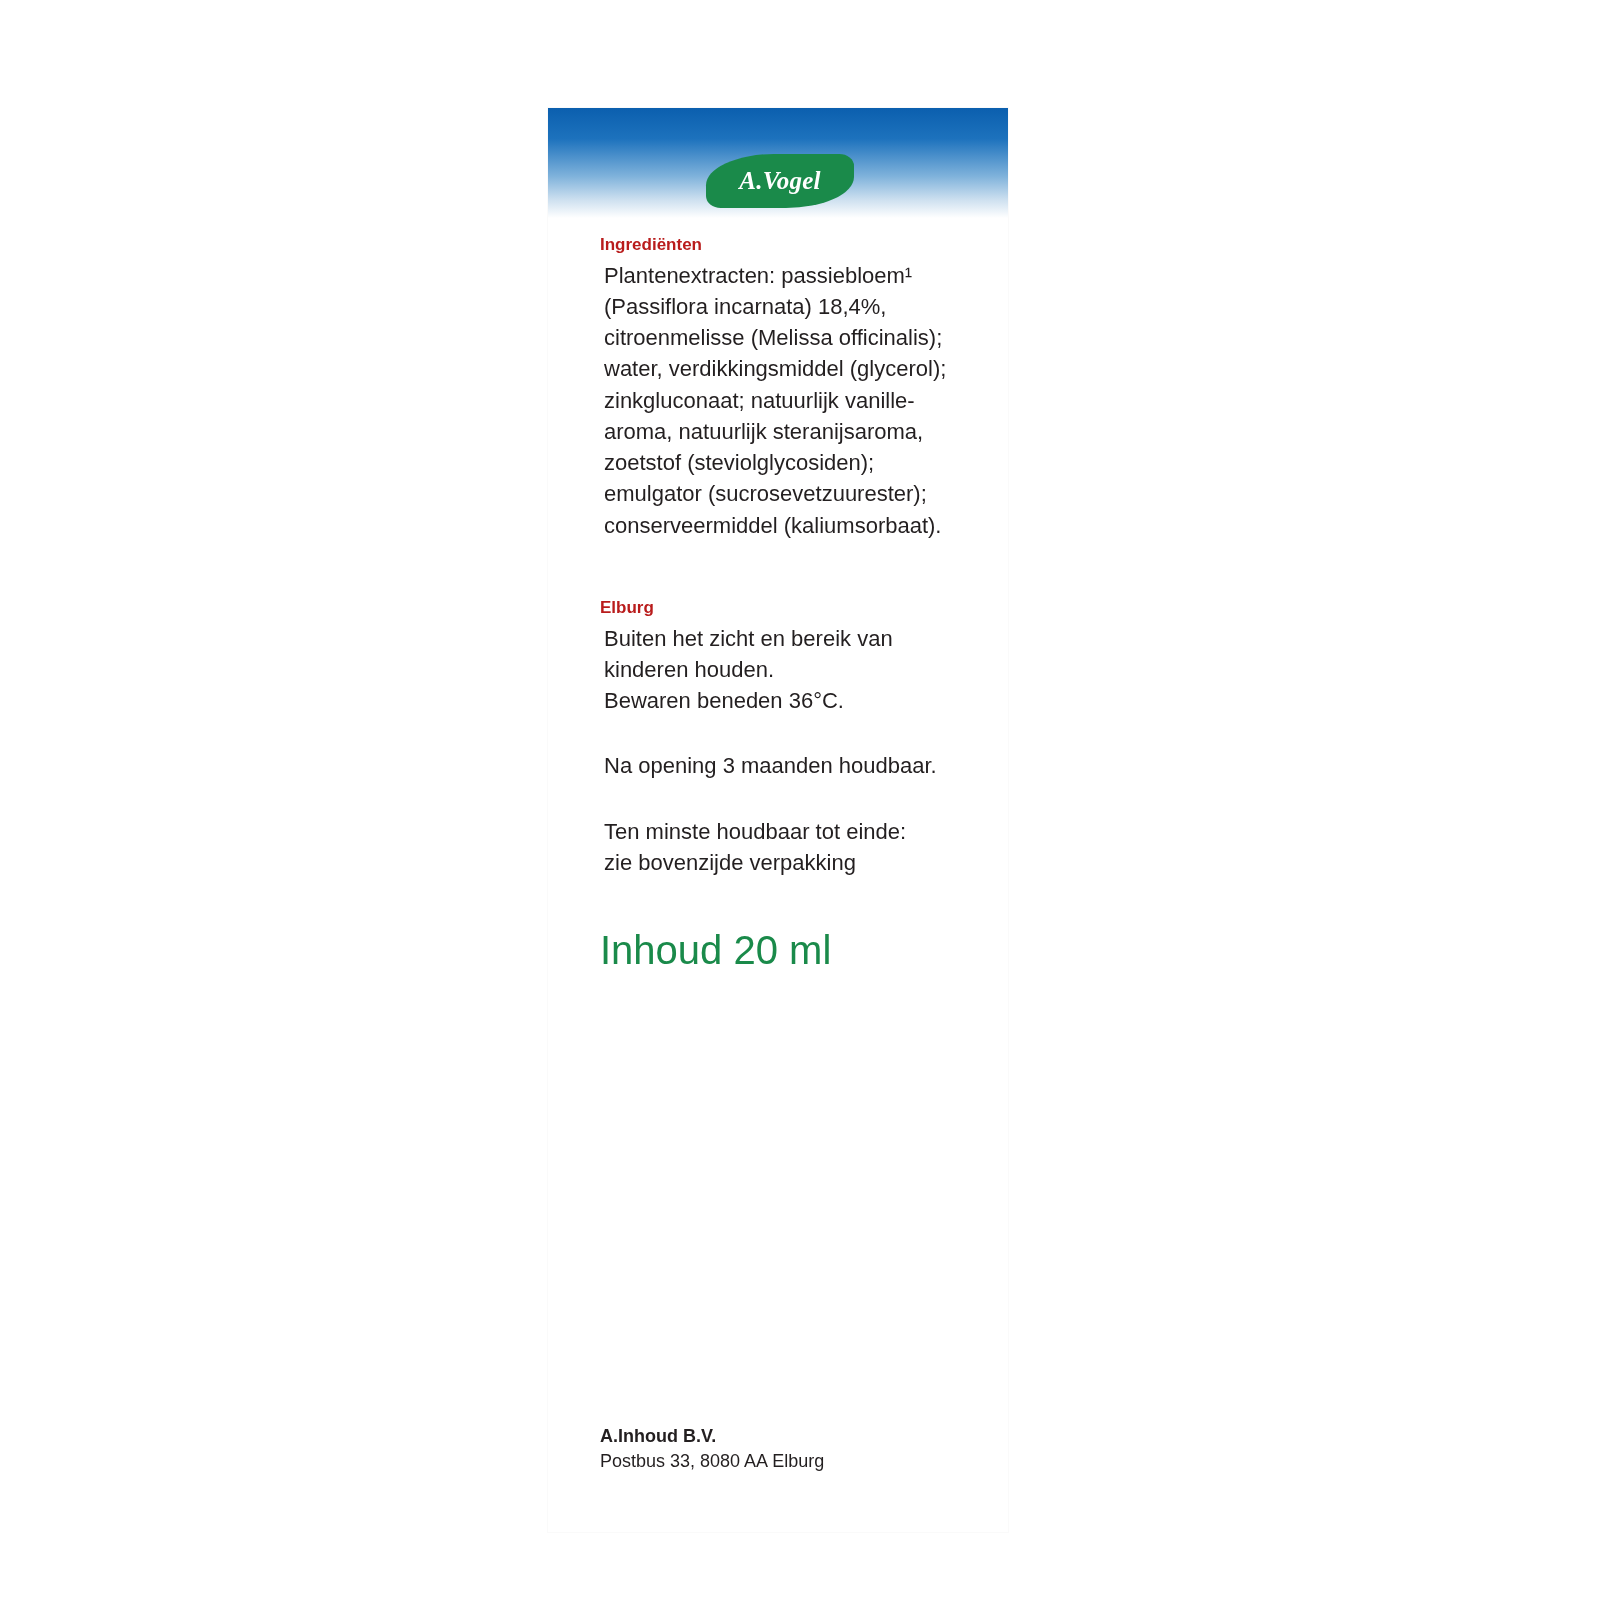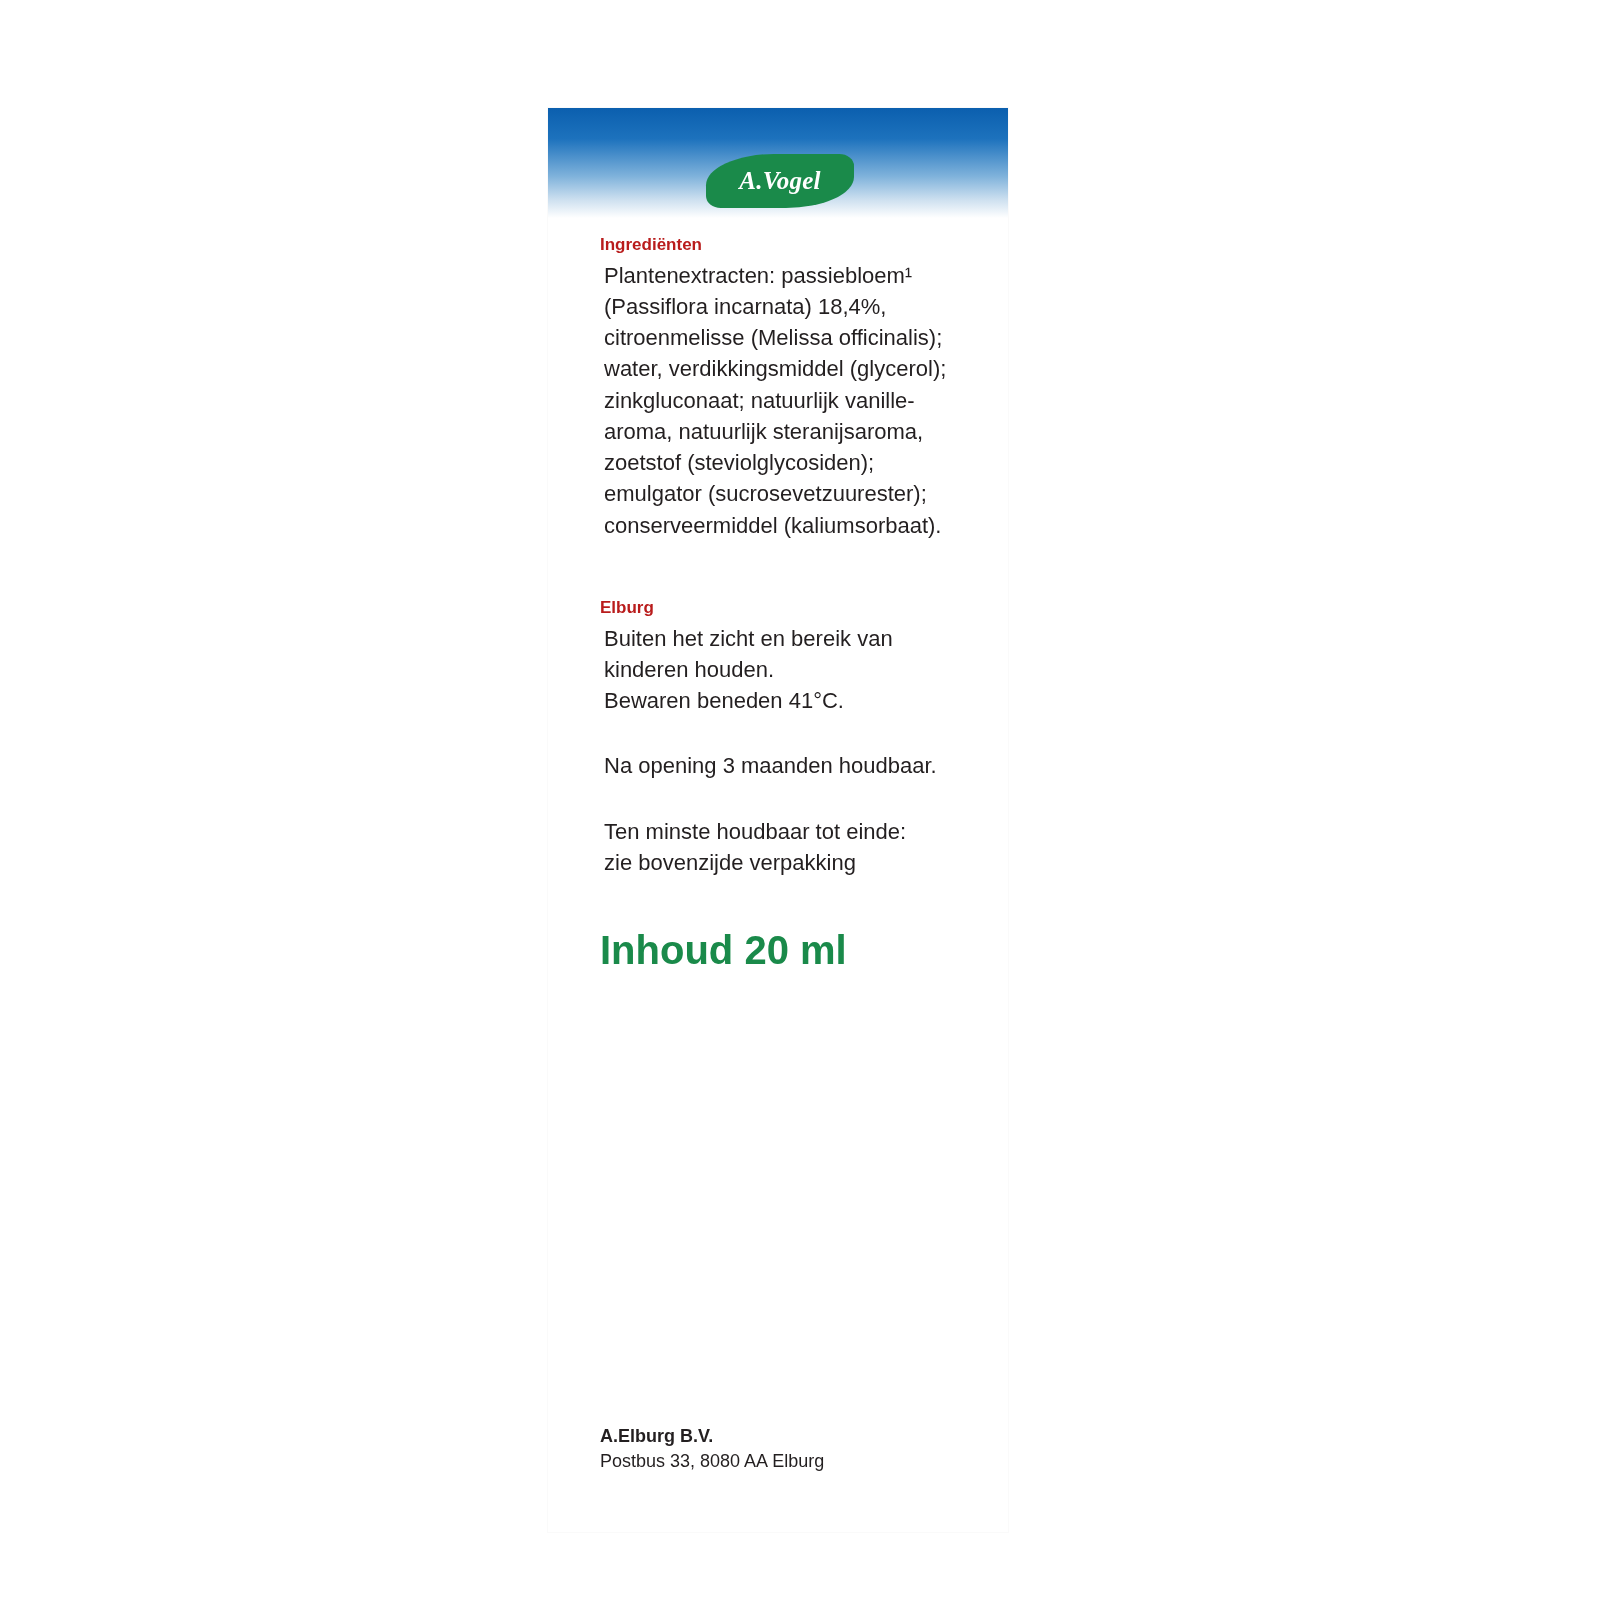--- a/index.html
+++ b/index.html
@@ -93,21 +93,21 @@
     height: 26px;
   }
 
   .small-gap {
     height: 18px;
   }
 
   #content-volume {
     color: #1a8a4a;
     font-size: 40px;
-    font-weight: bold;
+    font-weight: normal;
     margin: 0;
     line-height: 1.2;
   }
 
   #footer {
     position: absolute;
     left: 52px;
     bottom: 58px;
     right: 30px;
   }
@@ -147,36 +147,36 @@
 conserveermiddel (kaliumsorbaat).</p>
 
     <div class="block-gap"></div>
 
 
     <div class="block-gap"></div>
 
     <h2 class="section-heading">Elburg</h2>
     <p class="body-text">Buiten het zicht en bereik van
 kinderen houden.
-Bewaren beneden 41°C.</p>
+Bewaren beneden 36°C.</p>
 
     <div class="block-gap"></div>
 
     <p class="body-text">Na opening 3 maanden houdbaar.</p>
 
     <div class="block-gap"></div>
 
     <p class="body-text">Ten minste houdbaar tot einde:
 zie bovenzijde verpakking</p>
 
     <div class="block-gap"></div>
     <div class="small-gap"></div>
 
     <p id="content-volume">Inhoud 20 ml</p>
 
   </div>
 
   <div id="footer">
-    <p class="footer-line footer-company">A.Elburg B.V.</p>
+    <p class="footer-line footer-company">A.Inhoud B.V.</p>
     <p class="footer-line">Postbus 33, 8080 AA  Elburg</p>
   </div>
 
 </div>
 
 </body></html>

